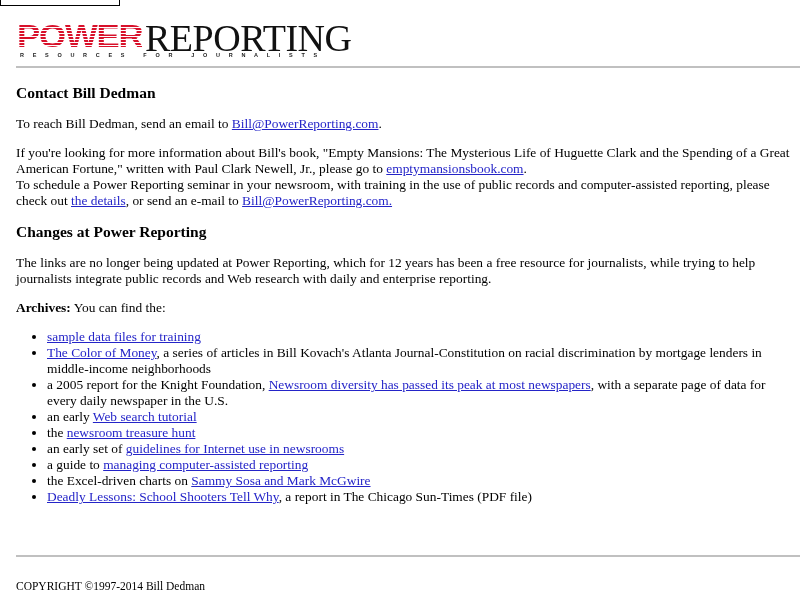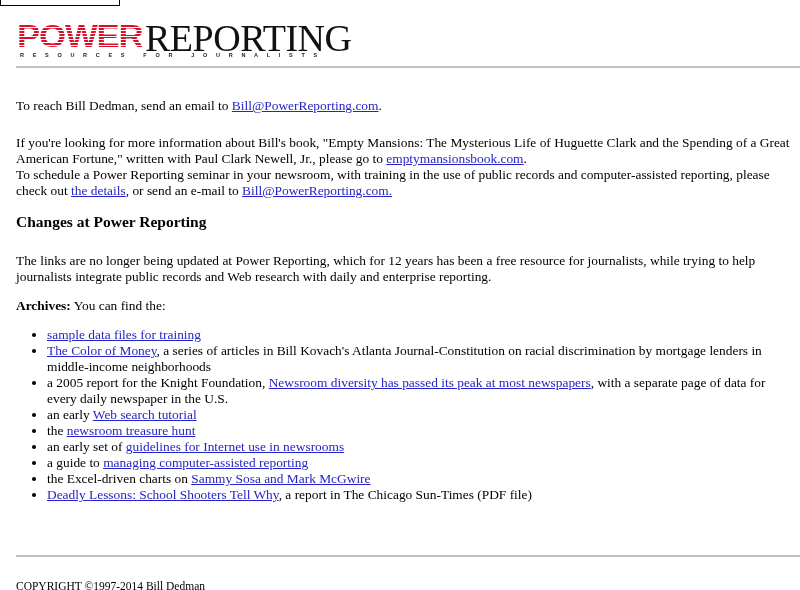--- a/index.html
+++ b/index.html
@@ -59,30 +59,31 @@
 
 <div class="logo">
   <span class="logo-power">POWER</span>
   <span class="logo-reporting">REPORTING</span>
   <span class="logo-tagline">RESOURCES FOR JOURNALISTS</span>
 </div>
 
 <hr class="rule" style="top:66px">
 
 <div class="content">
+  <h2>Contact Bill Dedman</h2>
 
   <p style="margin-top:14px"><span>To reach Bill Dedman, send an email to </span><a href="#">Bill@PowerReporting.com</a><span>.</span></p>
 
-  <p style="margin-top:21px"><span>If you're looking for more information about Bill's book, "Empty Mansions: The Mysterious Life of Huguette Clark and the Spending of a Great American Fortune," written with Paul Clark Newell, Jr., please go to </span><a href="#">emptymansionsbook.com</a><span>.</span></p>
+  <p style="margin-top:13px"><span>If you're looking for more information about Bill's book, "Empty Mansions: The Mysterious Life of Huguette Clark and the Spending of a Great American Fortune," written with Paul Clark Newell, Jr., please go to </span><a href="#">emptymansionsbook.com</a><span>.</span></p>
 
   <p style=""><span>To schedule a Power Reporting seminar in your newsroom, with training in the use of public records and computer-assisted reporting, please check out </span><a href="#">the details</a><span>, or send an e-mail to </span><a href="#">Bill@PowerReporting.com.</a></p>
 
   <h2 style="margin-top:14px">Changes at Power Reporting</h2>
 
-  <p style="margin-top:22px">The links are no longer being updated at Power Reporting, which for 12 years has been a free resource for journalists, while trying to help journalists integrate public records and Web research with daily and enterprise reporting.</p>
+  <p style="margin-top:14px">The links are no longer being updated at Power Reporting, which for 12 years has been a free resource for journalists, while trying to help journalists integrate public records and Web research with daily and enterprise reporting.</p>
 
 
   <p style="margin-top:13px"><b>Archives:</b><span> You can find the:</span></p>
 
   <ul style="margin-top:13px">
     <li><span></span><a href="#">sample data files for training</a><span></span></li>
     <li><span></span><a href="#">The Color of Money</a><span>, a series of articles in Bill Kovach's Atlanta Journal-Constitution on racial discrimination by mortgage lenders in middle-income neighborhoods</span></li>
     <li><span>a 2005 report for the Knight Foundation, </span><a href="#">Newsroom diversity has passed its peak at most newspapers</a><span>, with a separate page of data for every daily newspaper in the U.S.</span></li>
     <li><span>an early </span><a href="#">Web search tutorial</a><span></span></li>
     <li><span>the </span><a href="#">newsroom treasure hunt</a><span></span></li>

